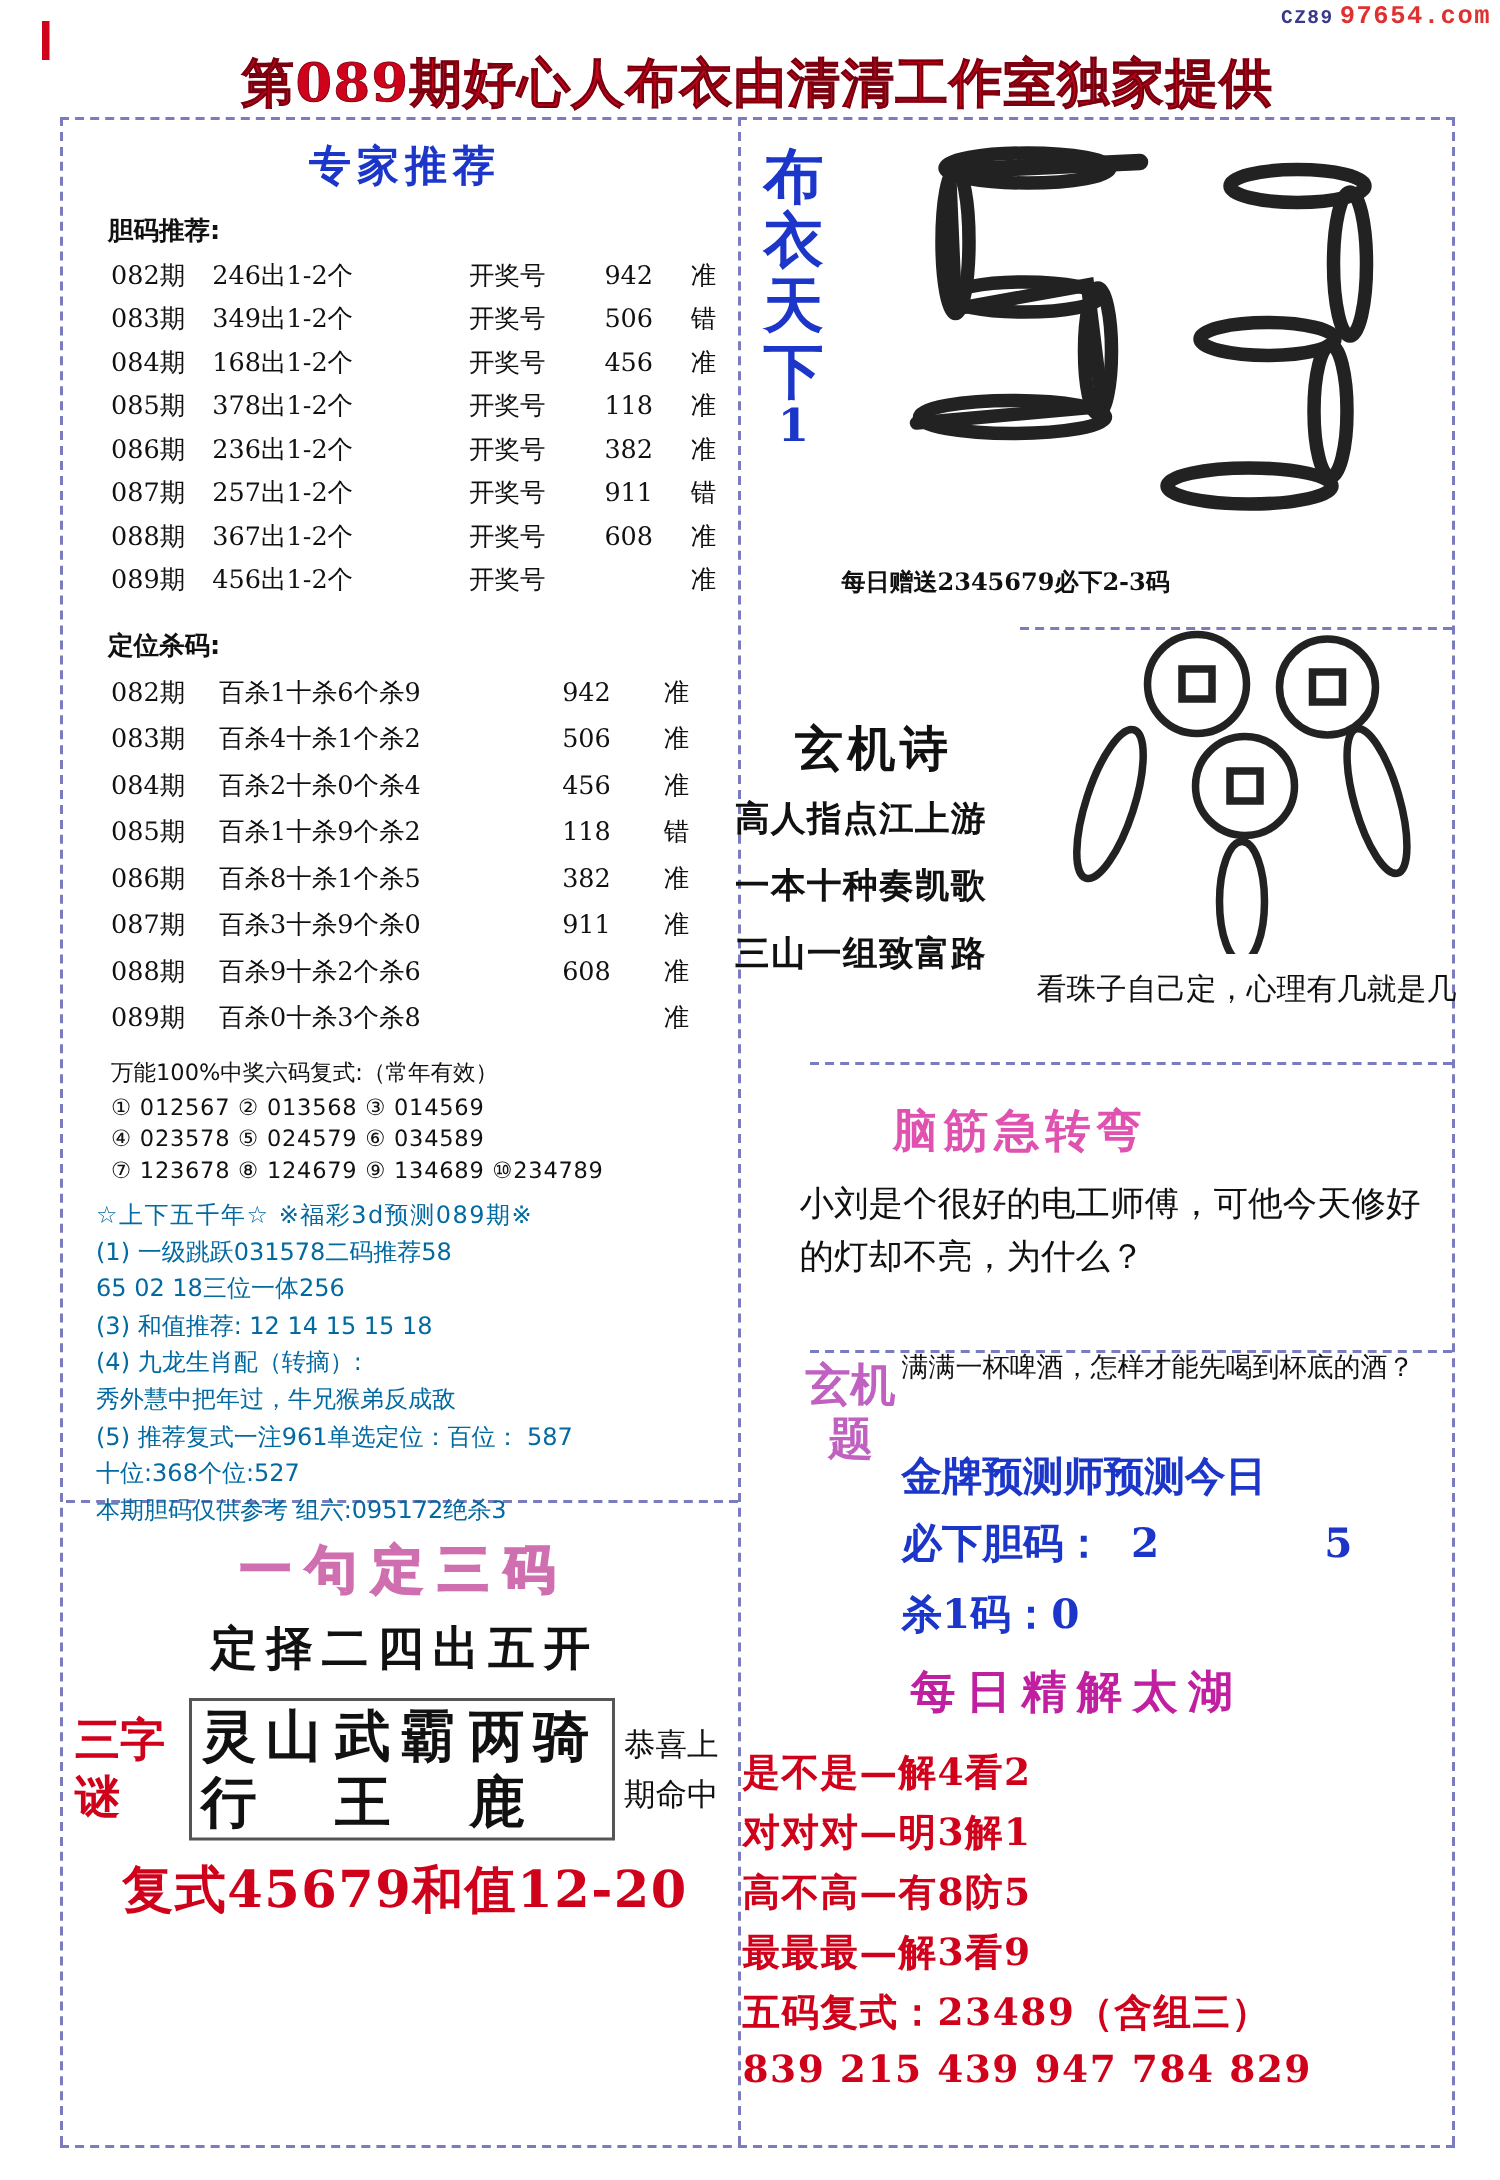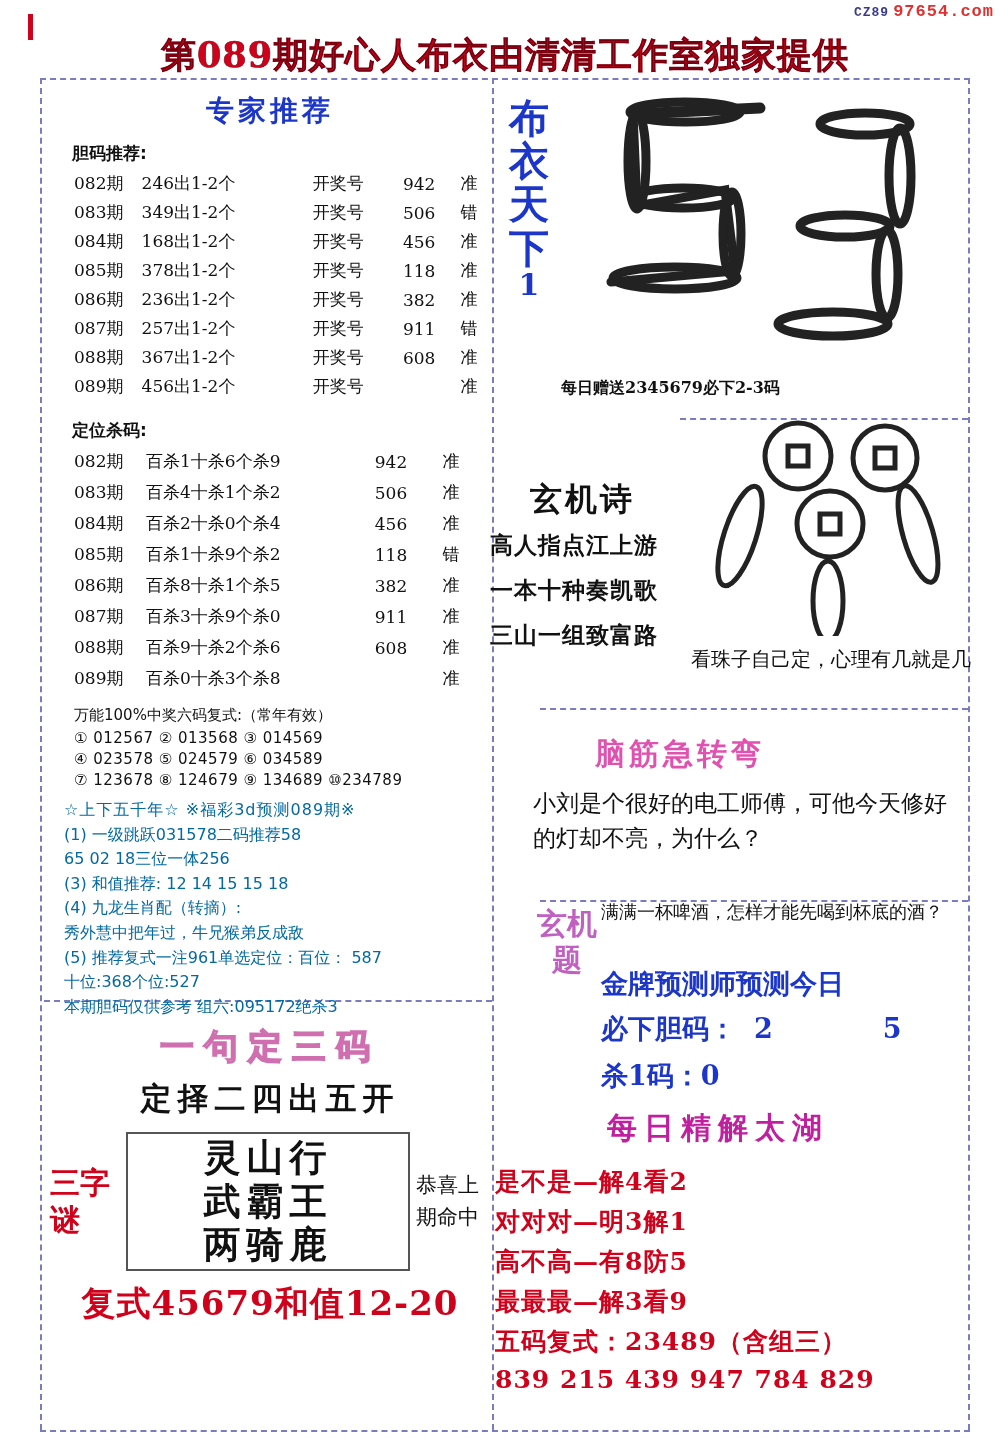--- a/index.html
+++ b/index.html
@@ -84,21 +84,21 @@
   }
   .riddle-wrap{display:flex;margin-top:12px;align-items:stretch;}
   .riddle-left{
     width:70px;font-size:30px;font-weight:bold;color:#d0021b;
     font-family:"DejaVu Serif","Liberation Serif",serif;
     display:flex;flex-direction:column;justify-content:center;align-items:center;
     line-height:1.25;
   }
   .riddle-mid{
     flex:1;border:2px solid #555;margin:0 6px;padding:2px 6px;
-    display:flex;flex-direction:column;justify-content:center;align-items:center;
+    display:flex;flex-direction:row;justify-content:center;
   }
   .riddle-mid div{
     font-size:37px;font-weight:bold;color:#111;letter-spacing:6px;
     font-family:"DejaVu Serif","Liberation Serif",serif;line-height:1.18;
   }
   .riddle-right{
     width:74px;font-size:21px;color:#111;
     display:flex;flex-direction:column;justify-content:center;align-items:center;
     line-height:1.55;
   }

